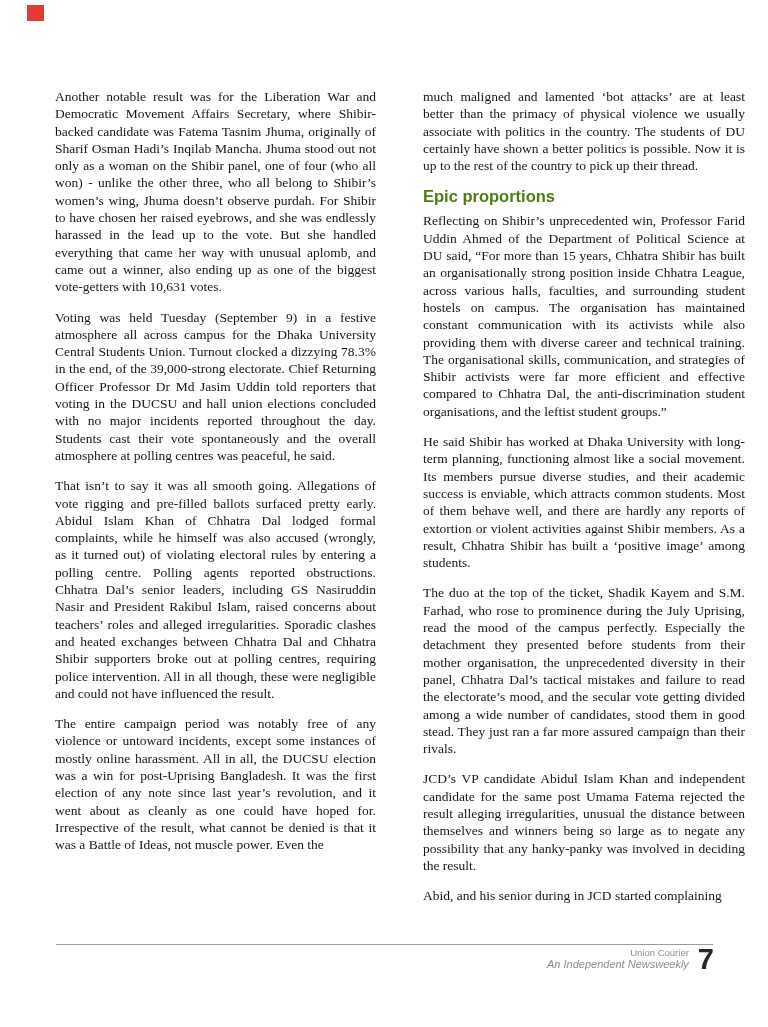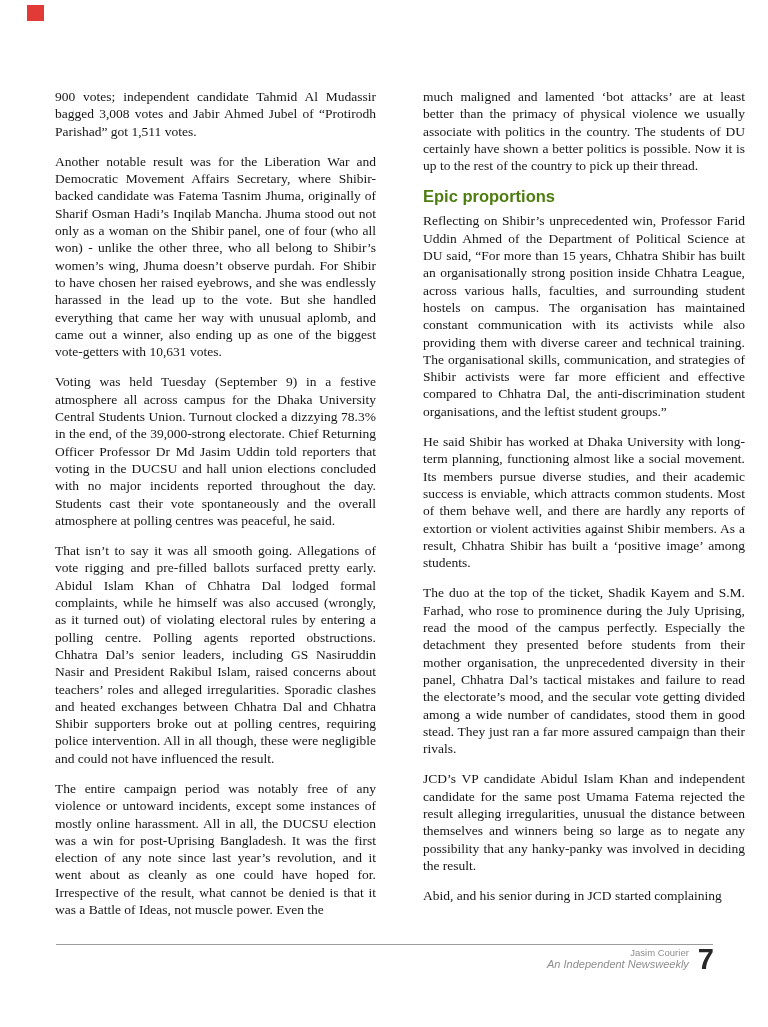--- a/index.html
+++ b/index.html
@@ -95,40 +95,39 @@
   }
 </style>
 </head>
 <body>
 
 <div class="page">
 
   <div class="corner-square"></div>
 
   <div class="col col-left">
-    <p>900 votes; independent candidate Tahmid Al Mudassir bagged 3,008 votes and Jabir Ahmed Jubel of “Protirodh Parishad” got 1,511 votes.</p>
     <p>Another notable result was for the Liberation War and Democratic Movement Affairs Secretary, where Shibir-backed candidate was Fatema Tasnim Jhuma, originally of Sharif Osman Hadi’s Inqilab Mancha. Jhuma stood out not only as a woman on the Shibir panel, one of four (who all won) - unlike the other three, who all belong to Shibir’s women’s wing, Jhuma doesn’t observe purdah. For Shibir to have chosen her raised eyebrows, and she was endlessly harassed in the lead up to the vote. But she handled everything that came her way with unusual aplomb, and came out a winner, also ending up as one of the biggest vote-getters with 10,631 votes.</p>
     <p>Voting was held Tuesday (September 9) in a festive atmosphere all across campus for the Dhaka University Central Students Union. Turnout clocked a dizzying 78.3% in the end, of the 39,000-strong electorate. Chief Returning Officer Professor Dr Md Jasim Uddin told reporters that voting in the DUCSU and hall union elections concluded with no major incidents reported throughout the day. Students cast their vote spontaneously and the overall atmosphere at polling centres was peaceful, he said.</p>
     <p>That isn’t to say it was all smooth going. Allegations of vote rigging and pre-filled ballots surfaced pretty early. Abidul Islam Khan of Chhatra Dal lodged formal complaints, while he himself was also accused (wrongly, as it turned out) of violating electoral rules by entering a polling centre. Polling agents reported obstructions. Chhatra Dal’s senior leaders, including GS Nasiruddin Nasir and President Rakibul Islam, raised concerns about teachers’ roles and alleged irregularities. Sporadic clashes and heated exchanges between Chhatra Dal and Chhatra Shibir supporters broke out at polling centres, requiring police intervention. All in all though, these were negligible and could not have influenced the result.</p>
     <p>The entire campaign period was notably free of any violence or untoward incidents, except some instances of mostly online harassment. All in all, the DUCSU election was a win for post-Uprising Bangladesh. It was the first election of any note since last year’s revolution, and it went about as cleanly as one could have hoped for. Irrespective of the result, what cannot be denied is that it was a Battle of Ideas, not muscle power. Even the</p>
   </div>
 
   <div class="col col-right">
     <p>much maligned and lamented ‘bot attacks’ are at least better than the primacy of physical violence we usually associate with politics in the country. The students of DU certainly have shown a better politics is possible. Now it is up to the rest of the country to pick up their thread.</p>
     <h2 class="section-heading">Epic proportions</h2>
     <p>Reflecting on Shibir’s unprecedented win, Professor Farid Uddin Ahmed of the Department of Political Science at DU said, “For more than 15 years, Chhatra Shibir has built an organisationally strong position inside Chhatra League, across various halls, faculties, and surrounding student hostels on campus. The organisation has maintained constant communication with its activists while also providing them with diverse career and technical training. The organisational skills, communication, and strategies of Shibir activists were far more efficient and effective compared to Chhatra Dal, the anti-discrimination student organisations, and the leftist student groups.”</p>
     <p>He said Shibir has worked at Dhaka University with long-term planning, functioning almost like a social movement. Its members pursue diverse studies, and their academic success is enviable, which attracts common students. Most of them behave well, and there are hardly any reports of extortion or violent activities against Shibir members. As a result, Chhatra Shibir has built a ‘positive image’ among students.</p>
     <p>The duo at the top of the ticket, Shadik Kayem and S.M. Farhad, who rose to prominence during the July Uprising, read the mood of the campus perfectly. Especially the detachment they presented before students from their mother organisation, the unprecedented diversity in their panel, Chhatra Dal’s tactical mistakes and failure to read the electorate’s mood, and the secular vote getting divided among a wide number of candidates, stood them in good stead. They just ran a far more assured campaign than their rivals.</p>
     <p>JCD’s VP candidate Abidul Islam Khan and independent candidate for the same post Umama Fatema rejected the result alleging irregularities, unusual the distance between themselves and winners being so large as to negate any possibility that  any hanky-panky was involved in deciding the result.</p>
     <p>Abid, and his senior during in JCD started complaining</p>
   </div>
 
   <div class="footer-rule"></div>
 
   <div class="footer-content">
     <div class="footer-text">
-      <div class="footer-pub">Jasim Courier</div>
+      <div class="footer-pub">Union Courier</div>
       <div class="footer-tagline">An Independent Newsweekly</div>
     </div>
     <div class="page-number">7</div>
   </div>
 
 </div>
 
 </body></html>

